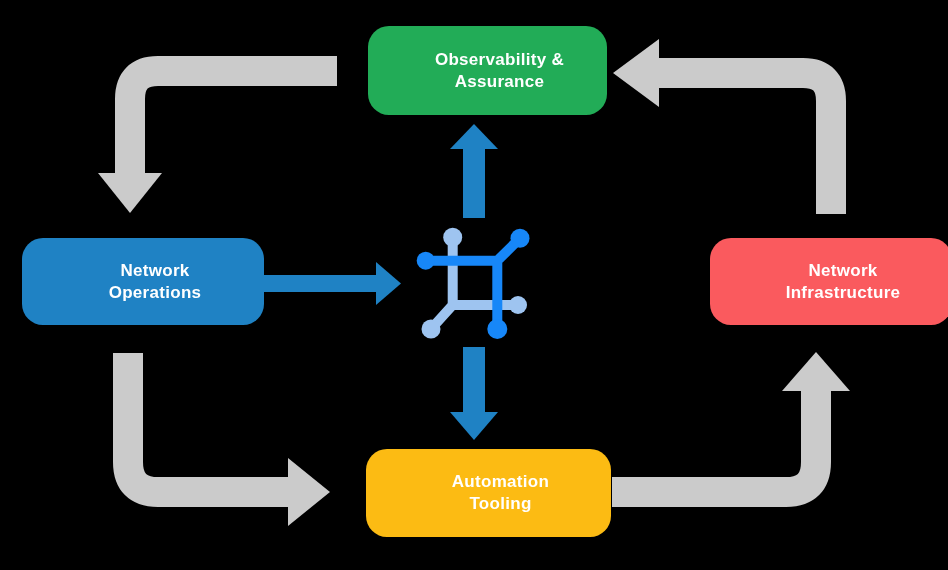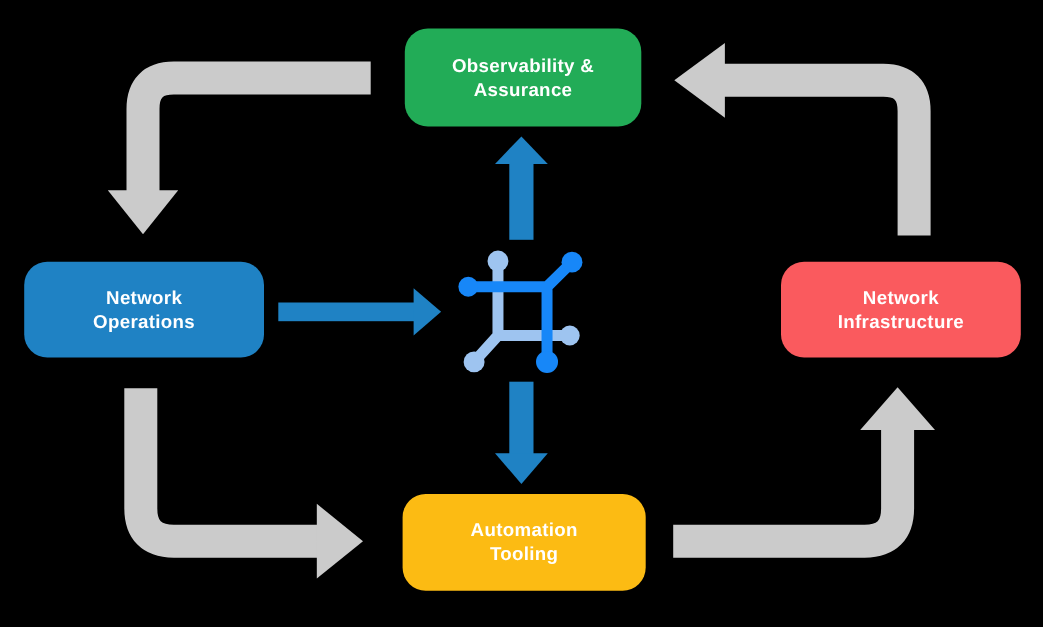--- a/index.html
+++ b/index.html
@@ -20,20 +20,21 @@
     left: 0; top: 0;
     width: 948px; height: 570px;
   }
   .node {
     position: absolute;
     border-radius: 21px;
     display: flex;
     align-items: center;
     justify-content: center;
     text-align: center;
+    padding-left: 24px;
   }
   .node-label {
     color: #ffffff;
     font-size: 17px;
     line-height: 22px;
     font-weight: 600;
     letter-spacing: 0.3px;
     white-space: pre-line;
   }
   #node-observability { left: 368px; top: 26px;  width: 215px; height: 89px; background: #22AC57; }

